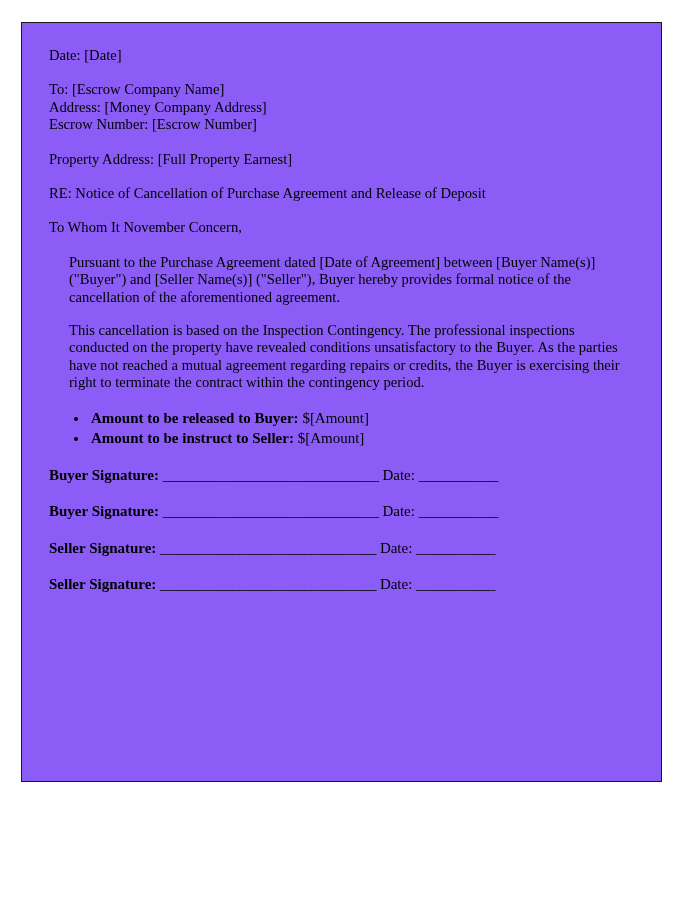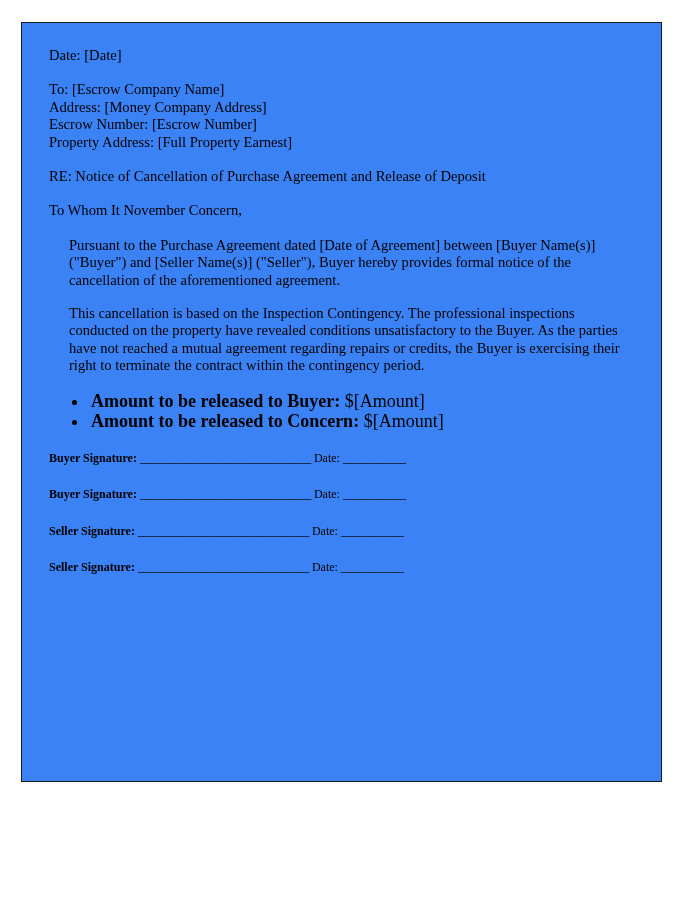--- a/index.html
+++ b/index.html
@@ -16,69 +16,69 @@
   }
 
   .page-sheet {
     position: absolute;
     left: 21px;
     top: 22px;
     width: 641px;
     height: 760px;
     box-sizing: border-box;
     border: 1px solid #1a1a1a;
-    background: #3b82f6;
+    background: #8b5cf6;
   }
 
   .doc-body {
     padding: 24px 30px 0 27px;
   }
 
   .block {
     font-size: 14.6px;
     line-height: 17.4px;
     margin: 0 0 17px 0;
     text-align: left;
   }
 
   .block.tight {
-    margin-bottom: 0;
+    margin-bottom: 17px;
   }
 
   .block.para {
     margin-bottom: 16px;
     margin-left: 20px;
   }
 
   .re-line {
     font-weight: normal;
     font-size: 14.6px;
     line-height: 17.4px;
     margin: 0 0 17px 0;
   }
 
   .bullets {
     margin: 0 0 17px 0;
     padding: 0 0 0 40px;
     list-style-type: disc;
   }
   .bullets li {
-    font-size: 18px;
+    font-size: 15px;
     line-height: 20px;
     padding-left: 2px;
   }
   .bullets li .bold-label {
     font-weight: bold;
   }
 
   .sig-block {
     margin-top: 19px;
   }
   .sig-row {
-    font-size: 12px;
+    font-size: 15px;
     line-height: 17.4px;
     margin-bottom: 19px;
     white-space: nowrap;
   }
   .sig-row .sig-label {
     font-weight: bold;
   }
   .sig-row .rule {
     letter-spacing: -0.3px;
   }
@@ -110,21 +110,21 @@
 
     <p class="block para">This cancellation is based on the Inspection Contingency. The professional inspections conducted on the property have revealed conditions unsatisfactory to the Buyer. As the parties have not reached a mutual agreement regarding repairs or credits, the Buyer is exercising their right to terminate the contract within the contingency period.</p>
 
 
     <ul class="bullets">
       <li>
         <span class="bold-label">Amount to be released to Buyer:</span>
         <span>$[Amount]</span>
       </li>
       <li>
-        <span class="bold-label">Amount to be released to Concern:</span>
+        <span class="bold-label">Amount to be instruct to Seller:</span>
         <span>$[Amount]</span>
       </li>
     </ul>
 
 
     <div class="sig-block">
 
       <div class="sig-row">
         <span class="sig-label">Buyer Signature:</span>
         <span class="rule">______________________________</span>

